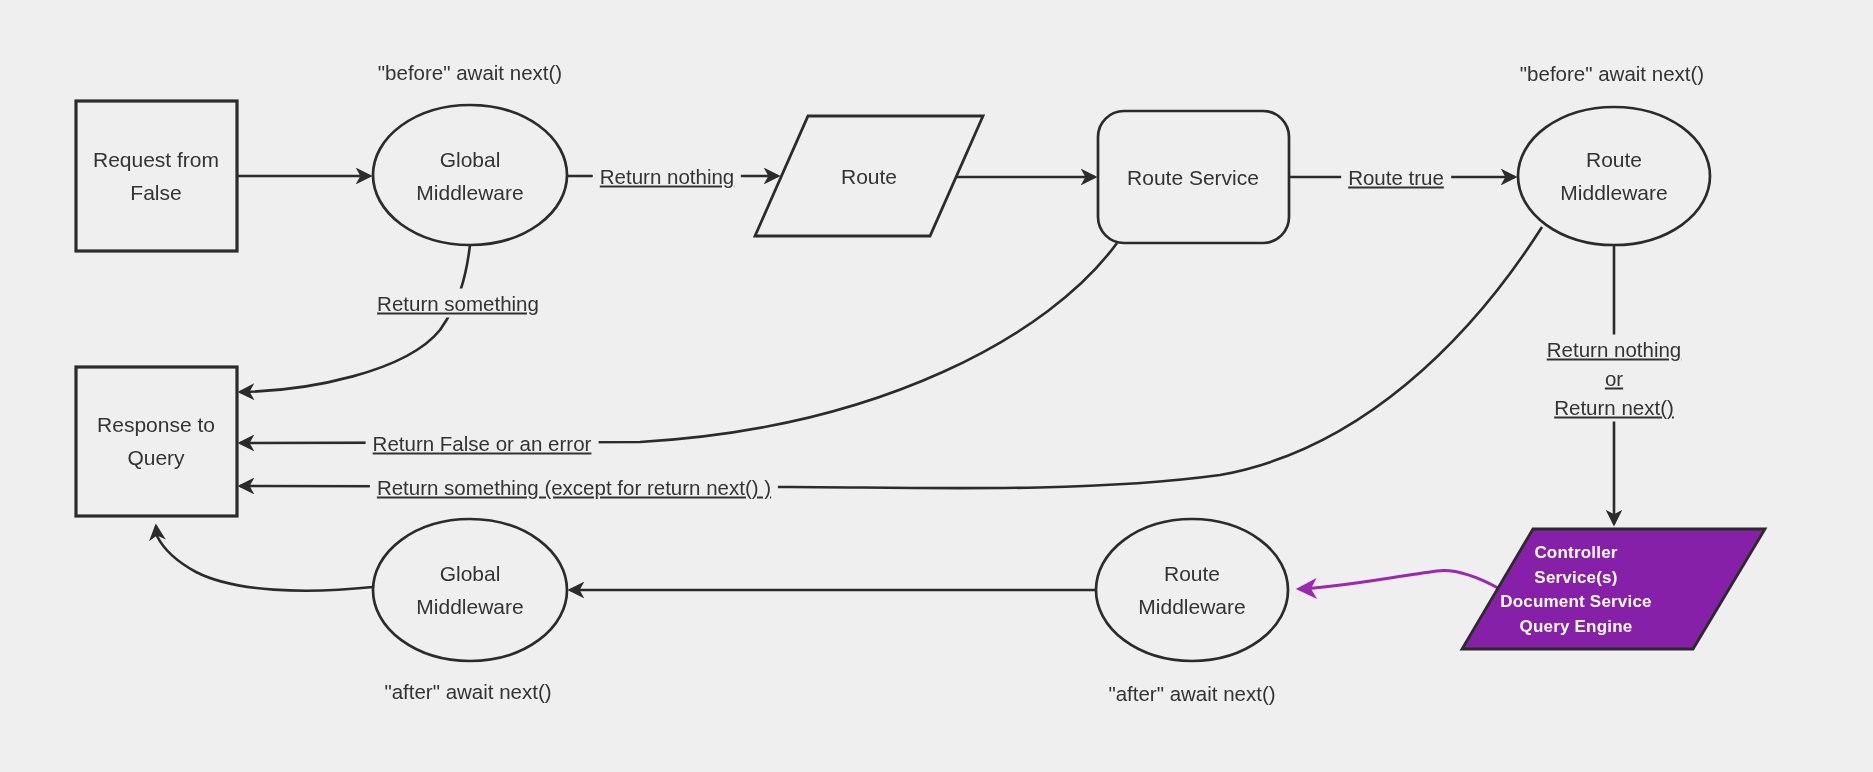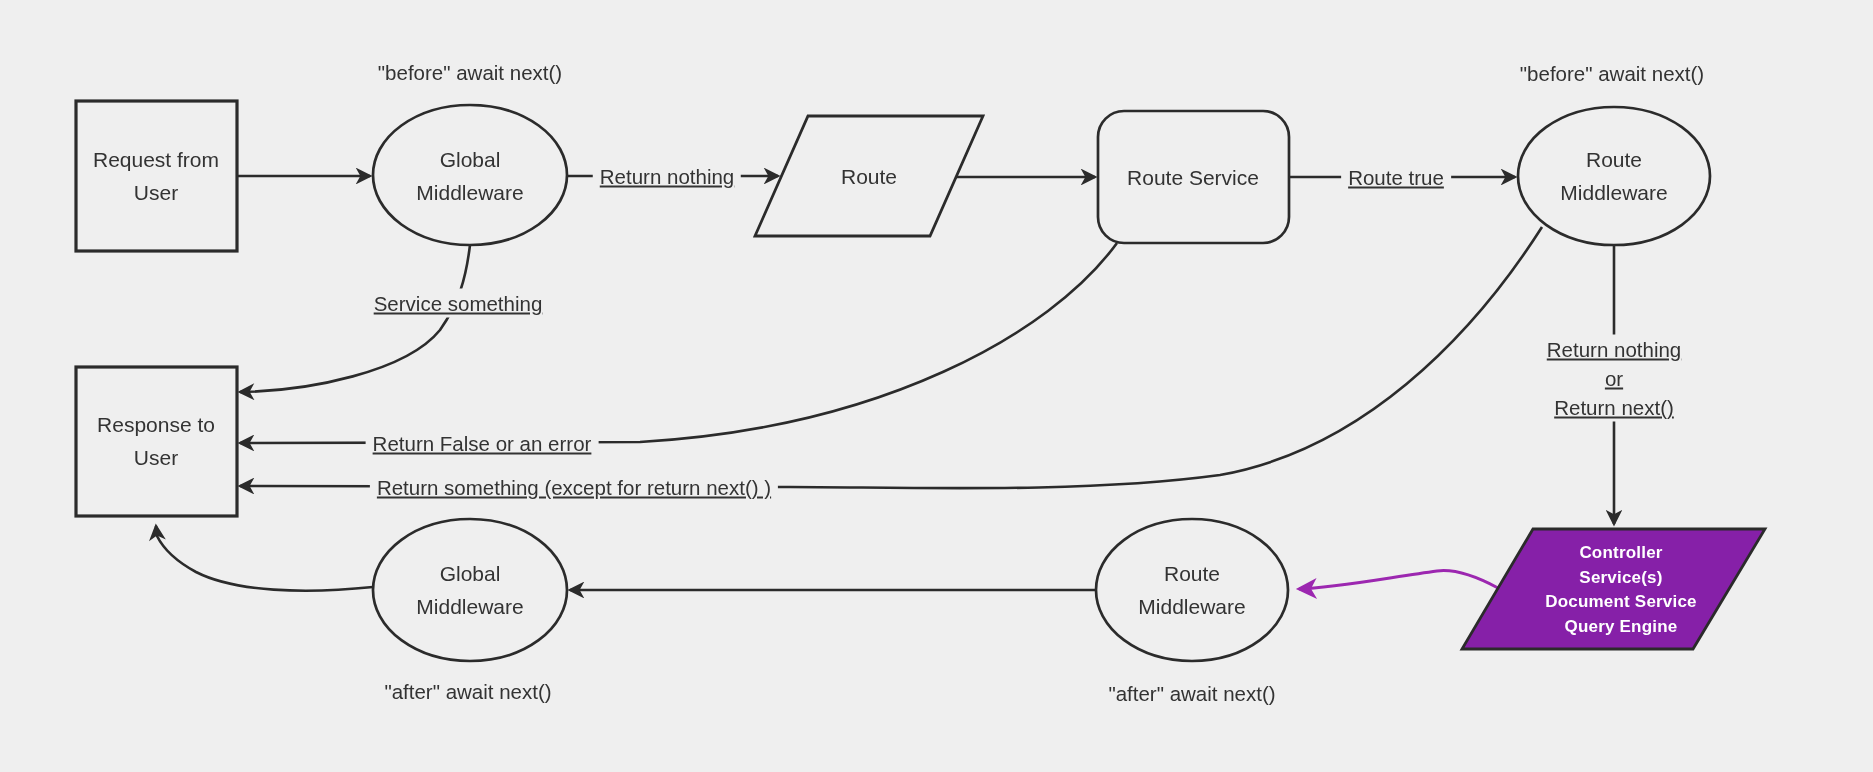--- a/index.html
+++ b/index.html
@@ -81,43 +81,43 @@
     <path class="shape para-shape" d="M808,116 L983,116 L930,236 L755,236 Z"></path>
     <rect class="shape round-shape" x="1098" y="111" width="191" height="132" rx="26" ry="26"></rect>
     <ellipse class="shape ellipse-shape" cx="1614" cy="176" rx="96" ry="69"></ellipse>
     <rect class="shape rect-shape" x="76" y="367" width="161" height="149"></rect>
     <path class="purple-shape" d="M1533,529 L1765,529 L1693,649 L1462,649 Z"></path>
     <ellipse class="shape ellipse-shape" cx="1192" cy="590" rx="96" ry="71"></ellipse>
     <ellipse class="shape ellipse-shape" cx="470" cy="590" rx="97" ry="71"></ellipse>
   </svg>
 
   <div class="lbl node-lbl" style="left:156px;top:176px">Request from
-User</div>
+False</div>
   <div class="lbl node-lbl" style="left:470px;top:176px">Global
 Middleware</div>
   <div class="lbl node-lbl" style="left:869px;top:176px">Route</div>
   <div class="lbl node-lbl" style="left:1193px;top:177px">Route Service</div>
   <div class="lbl node-lbl" style="left:1614px;top:176px">Route
 Middleware</div>
   <div class="lbl node-lbl" style="left:156px;top:441px">Response to
-User</div>
-  <div class="lbl purple-lbl" style="left:1621px;top:590px">Controller
+Query</div>
+  <div class="lbl purple-lbl" style="left:1576px;top:590px">Controller
 Service(s)
 Document Service
 Query Engine</div>
   <div class="lbl node-lbl" style="left:1192px;top:590px">Route
 Middleware</div>
   <div class="lbl node-lbl" style="left:470px;top:590px">Global
 Middleware</div>
 
   <div class="lbl free-lbl" style="left:470px;top:73px">"before" await next()</div>
   <div class="lbl free-lbl" style="left:1612px;top:74px">"before" await next()</div>
   <div class="lbl edge-lbl" style="left:667px;top:176px">Return nothing</div>
   <div class="lbl edge-lbl" style="left:1396px;top:177px">Route true</div>
-  <div class="lbl edge-lbl" style="left:458px;top:303px">Service something</div>
+  <div class="lbl edge-lbl" style="left:458px;top:303px">Return something</div>
   <div class="lbl edge-lbl" style="left:482px;top:443px">Return False or an error</div>
   <div class="lbl edge-lbl" style="left:574px;top:487px">Return something (except for return next() )</div>
   <div class="lbl edge-lbl" style="left:1614px;top:378px">Return nothing
 or
 Return next()</div>
   <div class="lbl free-lbl" style="left:468px;top:692px">"after" await next()</div>
   <div class="lbl free-lbl" style="left:1192px;top:694px">"after" await next()</div>
 
 </div>
 

